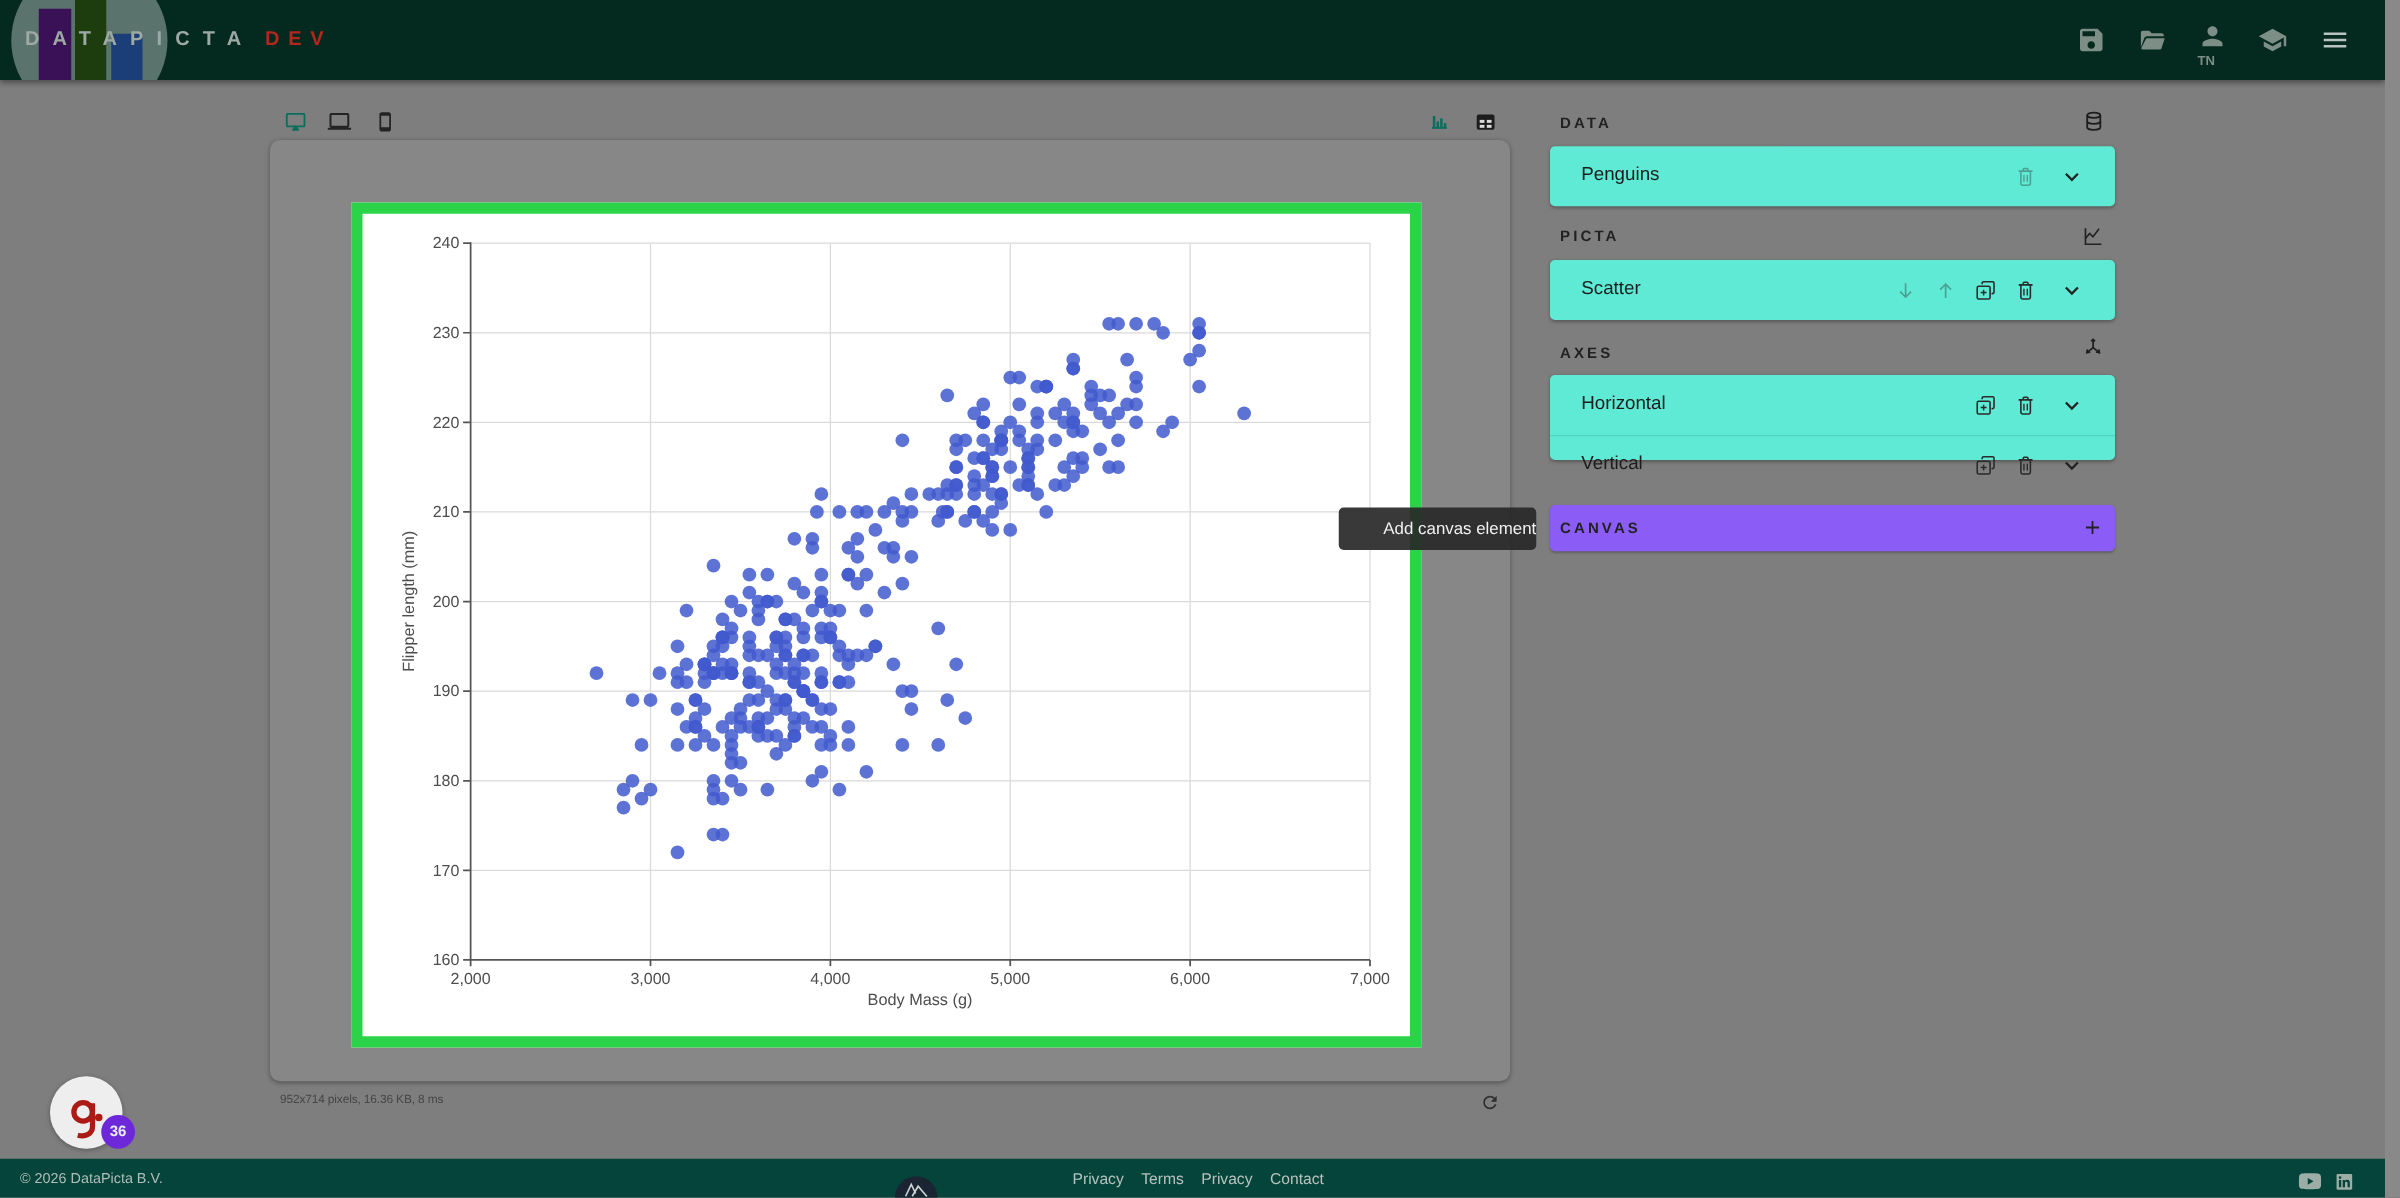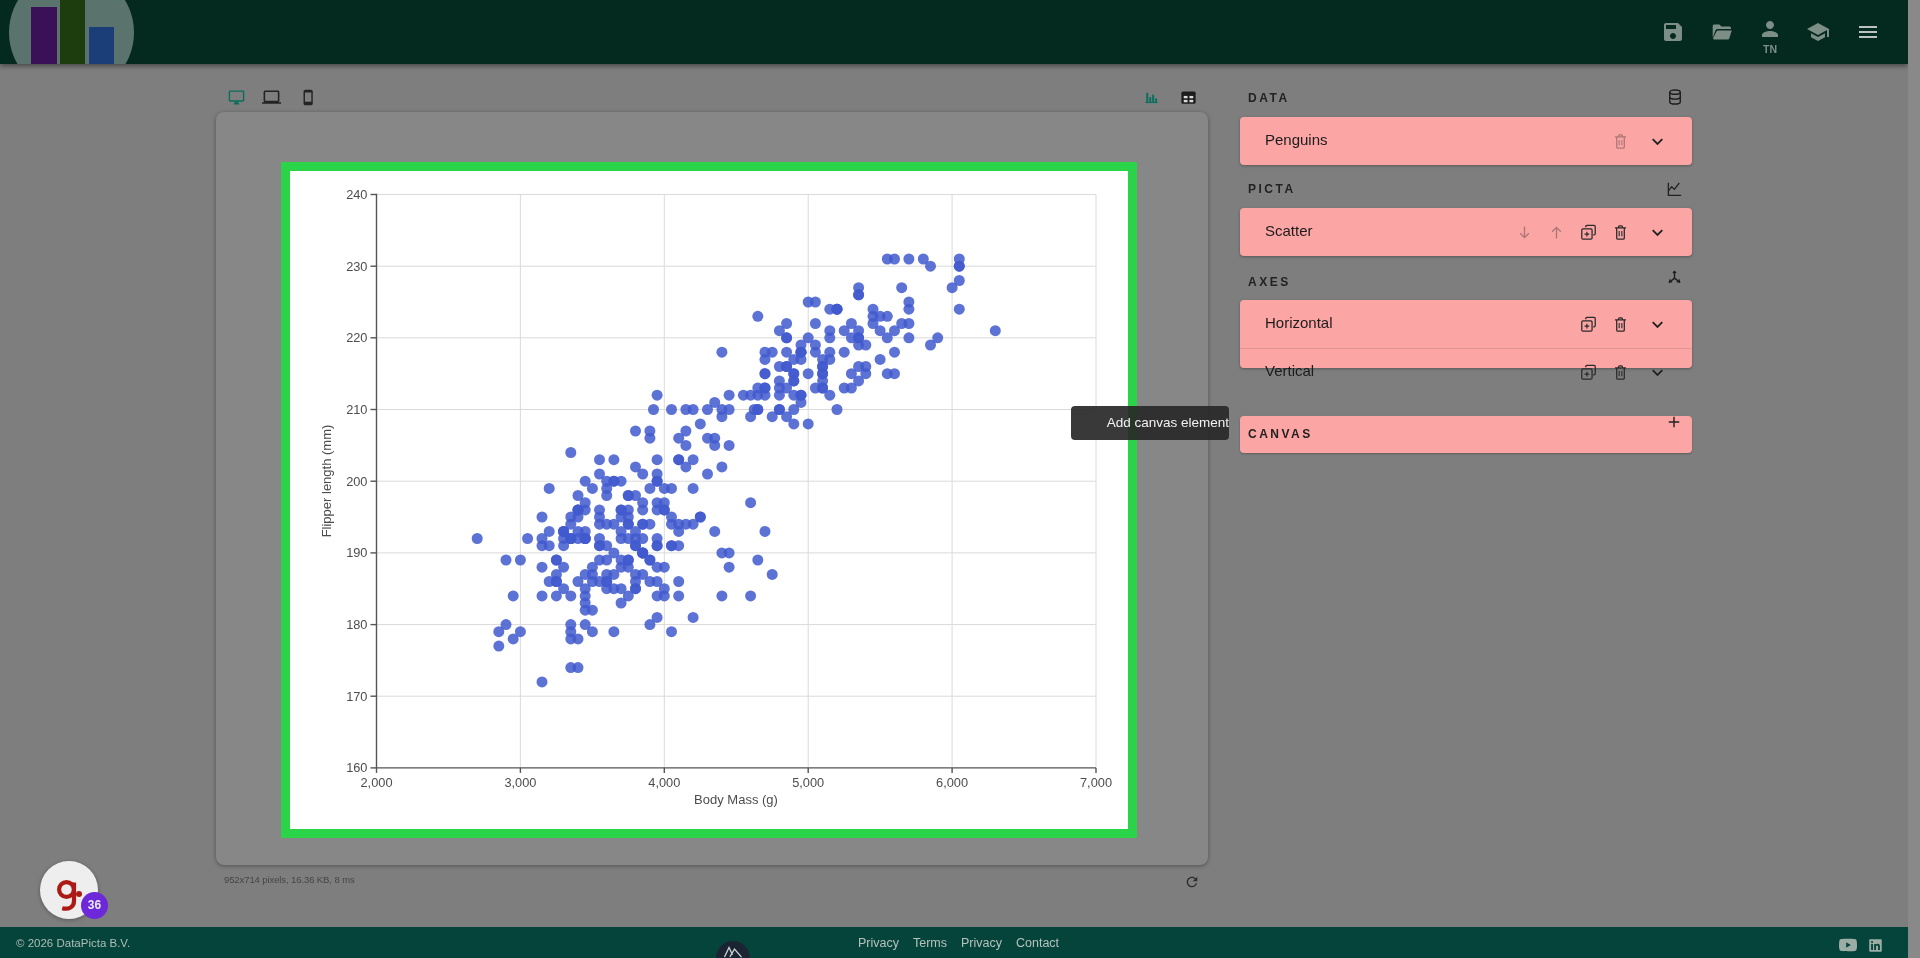--- a/index.html
+++ b/index.html
@@ -19,21 +19,21 @@
   
   #workspace { position:absolute; left:216px; top:112px; width:992px; height:753px;
                background:#878787; border-radius:8px; box-shadow:0 1px 4px rgba(0,0,0,0.35); }
   #canvasbox { position:absolute; left:281px; top:162px; width:856px; height:676px;
                border:9px solid #2bd348; background:#ffffff; z-index:2; }
   #tooltip { position:absolute; left:1071px; top:406px; width:158px; height:34px; background:rgba(40,40,40,0.92);
              border-radius:4px; color:#f2f2f2; font-size:13.5px; line-height:34px; text-align:right; z-index:6; }
   #statusline { position:absolute; left:224px; top:874px; font-size:9.5px; letter-spacing:-0.1px; color:#454545; }
   
   .seclabel { position:absolute; left:1248px; font-size:12px; font-weight:bold; letter-spacing:2.5px; color:#222; }
-  .card { position:absolute; left:1240px; width:452px; background:#fca5a5; border-radius:4px;
+  .card { position:absolute; left:1240px; width:452px; background:#5eead4; border-radius:4px;
           box-shadow:0 1px 3px rgba(0,0,0,0.3); }
   .cardtitle { position:absolute; left:25px; font-size:15px; color:#1c1c1c; }
   
   #footer { position:absolute; left:0; top:927px; width:1908px; height:35px; background:#05443a; z-index:5; }
   #footer .txt { position:absolute; color:#b0bdb8; font-size:11.5px; top:10px; }
   #flinks { position:absolute; left:851px; top:9px; font-size:12.5px; color:#b6c2bd; }
   #flinks span { margin:10px 7px; }
   
   #gbadge { position:absolute; left:40px; top:861px; width:58px; height:58px; border-radius:50%;
             background:rgba(244,244,244,0.95); box-shadow:0 1px 4px rgba(0,0,0,0.3); z-index:4; }
@@ -43,31 +43,32 @@
   #scrollbar { position:absolute; right:0; top:0; width:12px; height:958px; background:#898989; z-index:9; }
 </style>
 </head>
 <body>
 
 <div id="header">
   <div id="logo-circle"></div>
   <div class="lbar" style="left:31px;top:7px;width:26px;height:57px;background:#3a1157;"></div>
   <div class="lbar" style="left:60px;top:0;width:25px;height:64px;background:#1e3d0e;"></div>
   <div class="lbar" style="left:89px;top:27px;width:25px;height:37px;background:#1c3e78;"></div>
+  <div id="logo-text">DATAPICTA<span class="dev">DEV</span></div>
   <svg class="hicon" style="left:1661px;" viewBox="0 0 24 24" fill="#7d8e86">
       <path d="M17 3H5c-1.11 0-2 .9-2 2v14c0 1.1.89 2 2 2h14c1.1 0 2-.9 2-2V7l-4-4zm-5 16c-1.66 0-3-1.34-3-3s1.34-3 3-3 3 1.34 3 3-1.34 3-3 3zm3-10H5V5h10v4z"></path>
     </svg>
   <svg class="hicon" style="left:1710px;" viewBox="0 0 24 24" fill="#7d8e86">
       <path d="M4.2 4.5h5.2l2 2h8.1c.8 0 1.5.7 1.5 1.5v1H7.6c-1 0-1.9.65-2.2 1.6L2.7 17.8V6c0-.8.7-1.5 1.5-1.5z"></path>
       <path d="M7.9 10.5h13.9l-2.6 8c-.2.6-.8 1-1.4 1H4.1c-.7 0-1.2-.7-1-1.4l3.4-6.6c.25-.6.8-1 1.4-1z"></path>
     </svg>
   <svg class="hicon" style="left:1758px;top:17px;" viewBox="0 0 24 24" fill="#7d8e86">
       <path d="M12 12c2.21 0 4-1.79 4-4s-1.79-4-4-4-4 1.79-4 4 1.79 4 4 4zm0 2c-2.67 0-8 1.34-8 4v2h16v-2c0-2.66-5.33-4-8-4z"></path>
     </svg>
-  <div style="position:absolute;left:1758px;top:43px;width:24px;text-align:center;color:#7d8e86;font-size:10.5px;font-weight:bold;">TN</div>
+  <div style="position:absolute;left:1758px;top:43px;width:24px;text-align:left;color:#7d8e86;font-size:10.5px;font-weight:bold;">TN</div>
   <svg class="hicon" style="left:1806px;" viewBox="0 0 24 24" fill="#7d8e86">
       <path d="M5 13.18v4L12 21l7-3.82v-4L12 17l-7-3.82zM12 3L1 9l11 6 9-4.91V17h2V9L12 3z"></path>
     </svg>
   <svg class="hicon" style="left:1856px;" viewBox="0 0 24 24" fill="#b9c4bf">
       <path d="M3 18h18v-2H3v2zm0-5h18v-2H3v2zm0-7v2h18V6H3z"></path>
     </svg>
 </div>
 
 <div id="workspace"></div>
 
@@ -591,21 +592,21 @@
     <path d="M10 11v6M7 14h6" stroke-width="1.5"></path>
   </svg>
 <svg class="abs" style="left:1611px;top:363px;" width="19" height="19" viewBox="0 0 24 24" fill="none" stroke="#2a2a2a" stroke-width="1.6">
     <path d="M5 6.2h14M9.6 6V4.6c0-.6.5-1.1 1.1-1.1h2.6c.6 0 1.1.5 1.1 1.1V6M7.2 6.4v12.4c0 .9.7 1.6 1.6 1.6h6.4c.9 0 1.6-.7 1.6-1.6V6.4"></path>
     <path d="M10.3 10.2v6.6M13.7 10.2v6.6" stroke-width="1.4"></path>
   </svg>
 <svg class="abs" style="left:1647px;top:362px;" width="21" height="21" viewBox="0 0 24 24" fill="none" stroke="#222" stroke-width="2.1">
     <path d="M6.5 9.2 12 14.7 17.5 9.2"></path>
   </svg>
 
-<div class="card" style="top:416px;height:37px;background:#fca5a5;box-shadow:0 1px 2px rgba(0,0,0,0.25);">
+<div class="card" style="top:404px;height:37px;background:#8b5cf6;box-shadow:0 1px 2px rgba(0,0,0,0.25);">
   <div style="position:absolute;left:8px;top:11px;font-size:12px;font-weight:bold;letter-spacing:2.5px;color:#222;">CANVAS</div>
 </div>
 <svg class="abs" style="left:1665px;top:413px;width:18px;height:18px;" viewBox="0 0 24 24" fill="none" stroke="#222" stroke-width="1.9">
     <path d="M12 5v14M5 12h14"></path>
   </svg>
 
 <div id="gbadge"><svg width="58" height="58" viewBox="0 0 58 58">
       <g fill="none" stroke="#ab1a14" stroke-width="4.2">
         <circle cx="26.5" cy="28.5" r="7.4"></circle>
         <path d="M34 21.5v18.5c0 6-5.2 8.8-11.8 7.2"></path>

